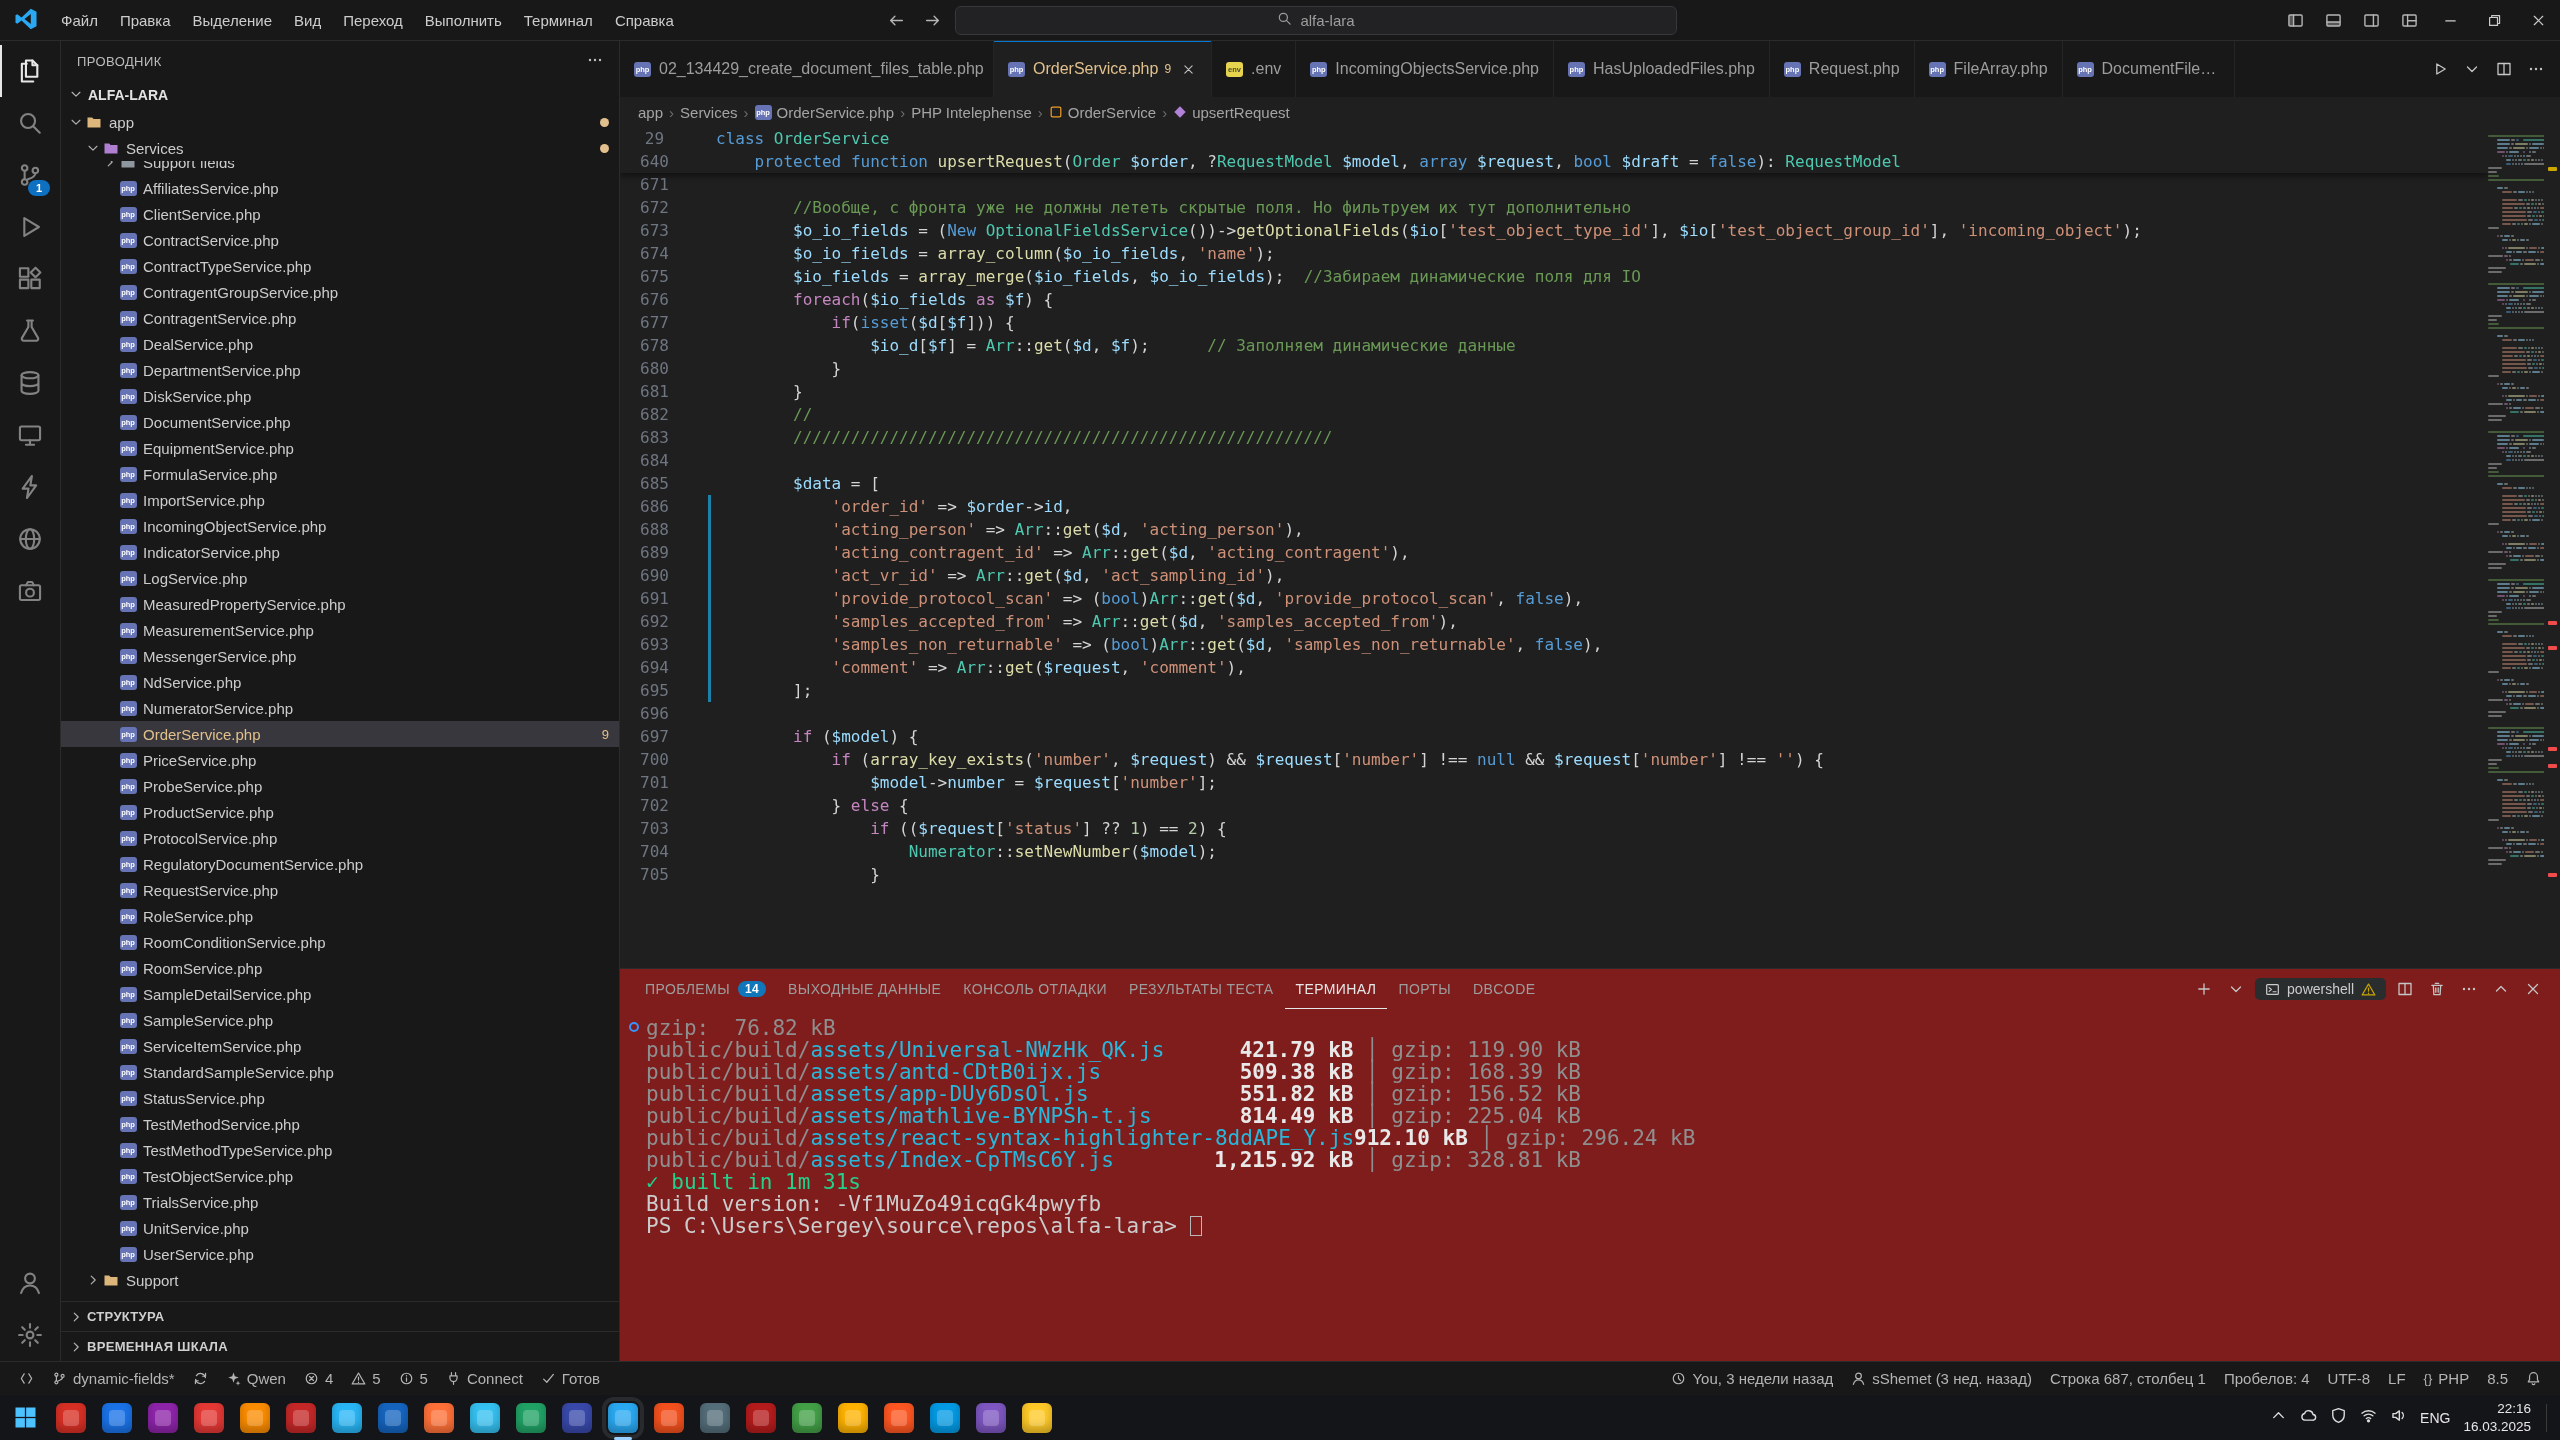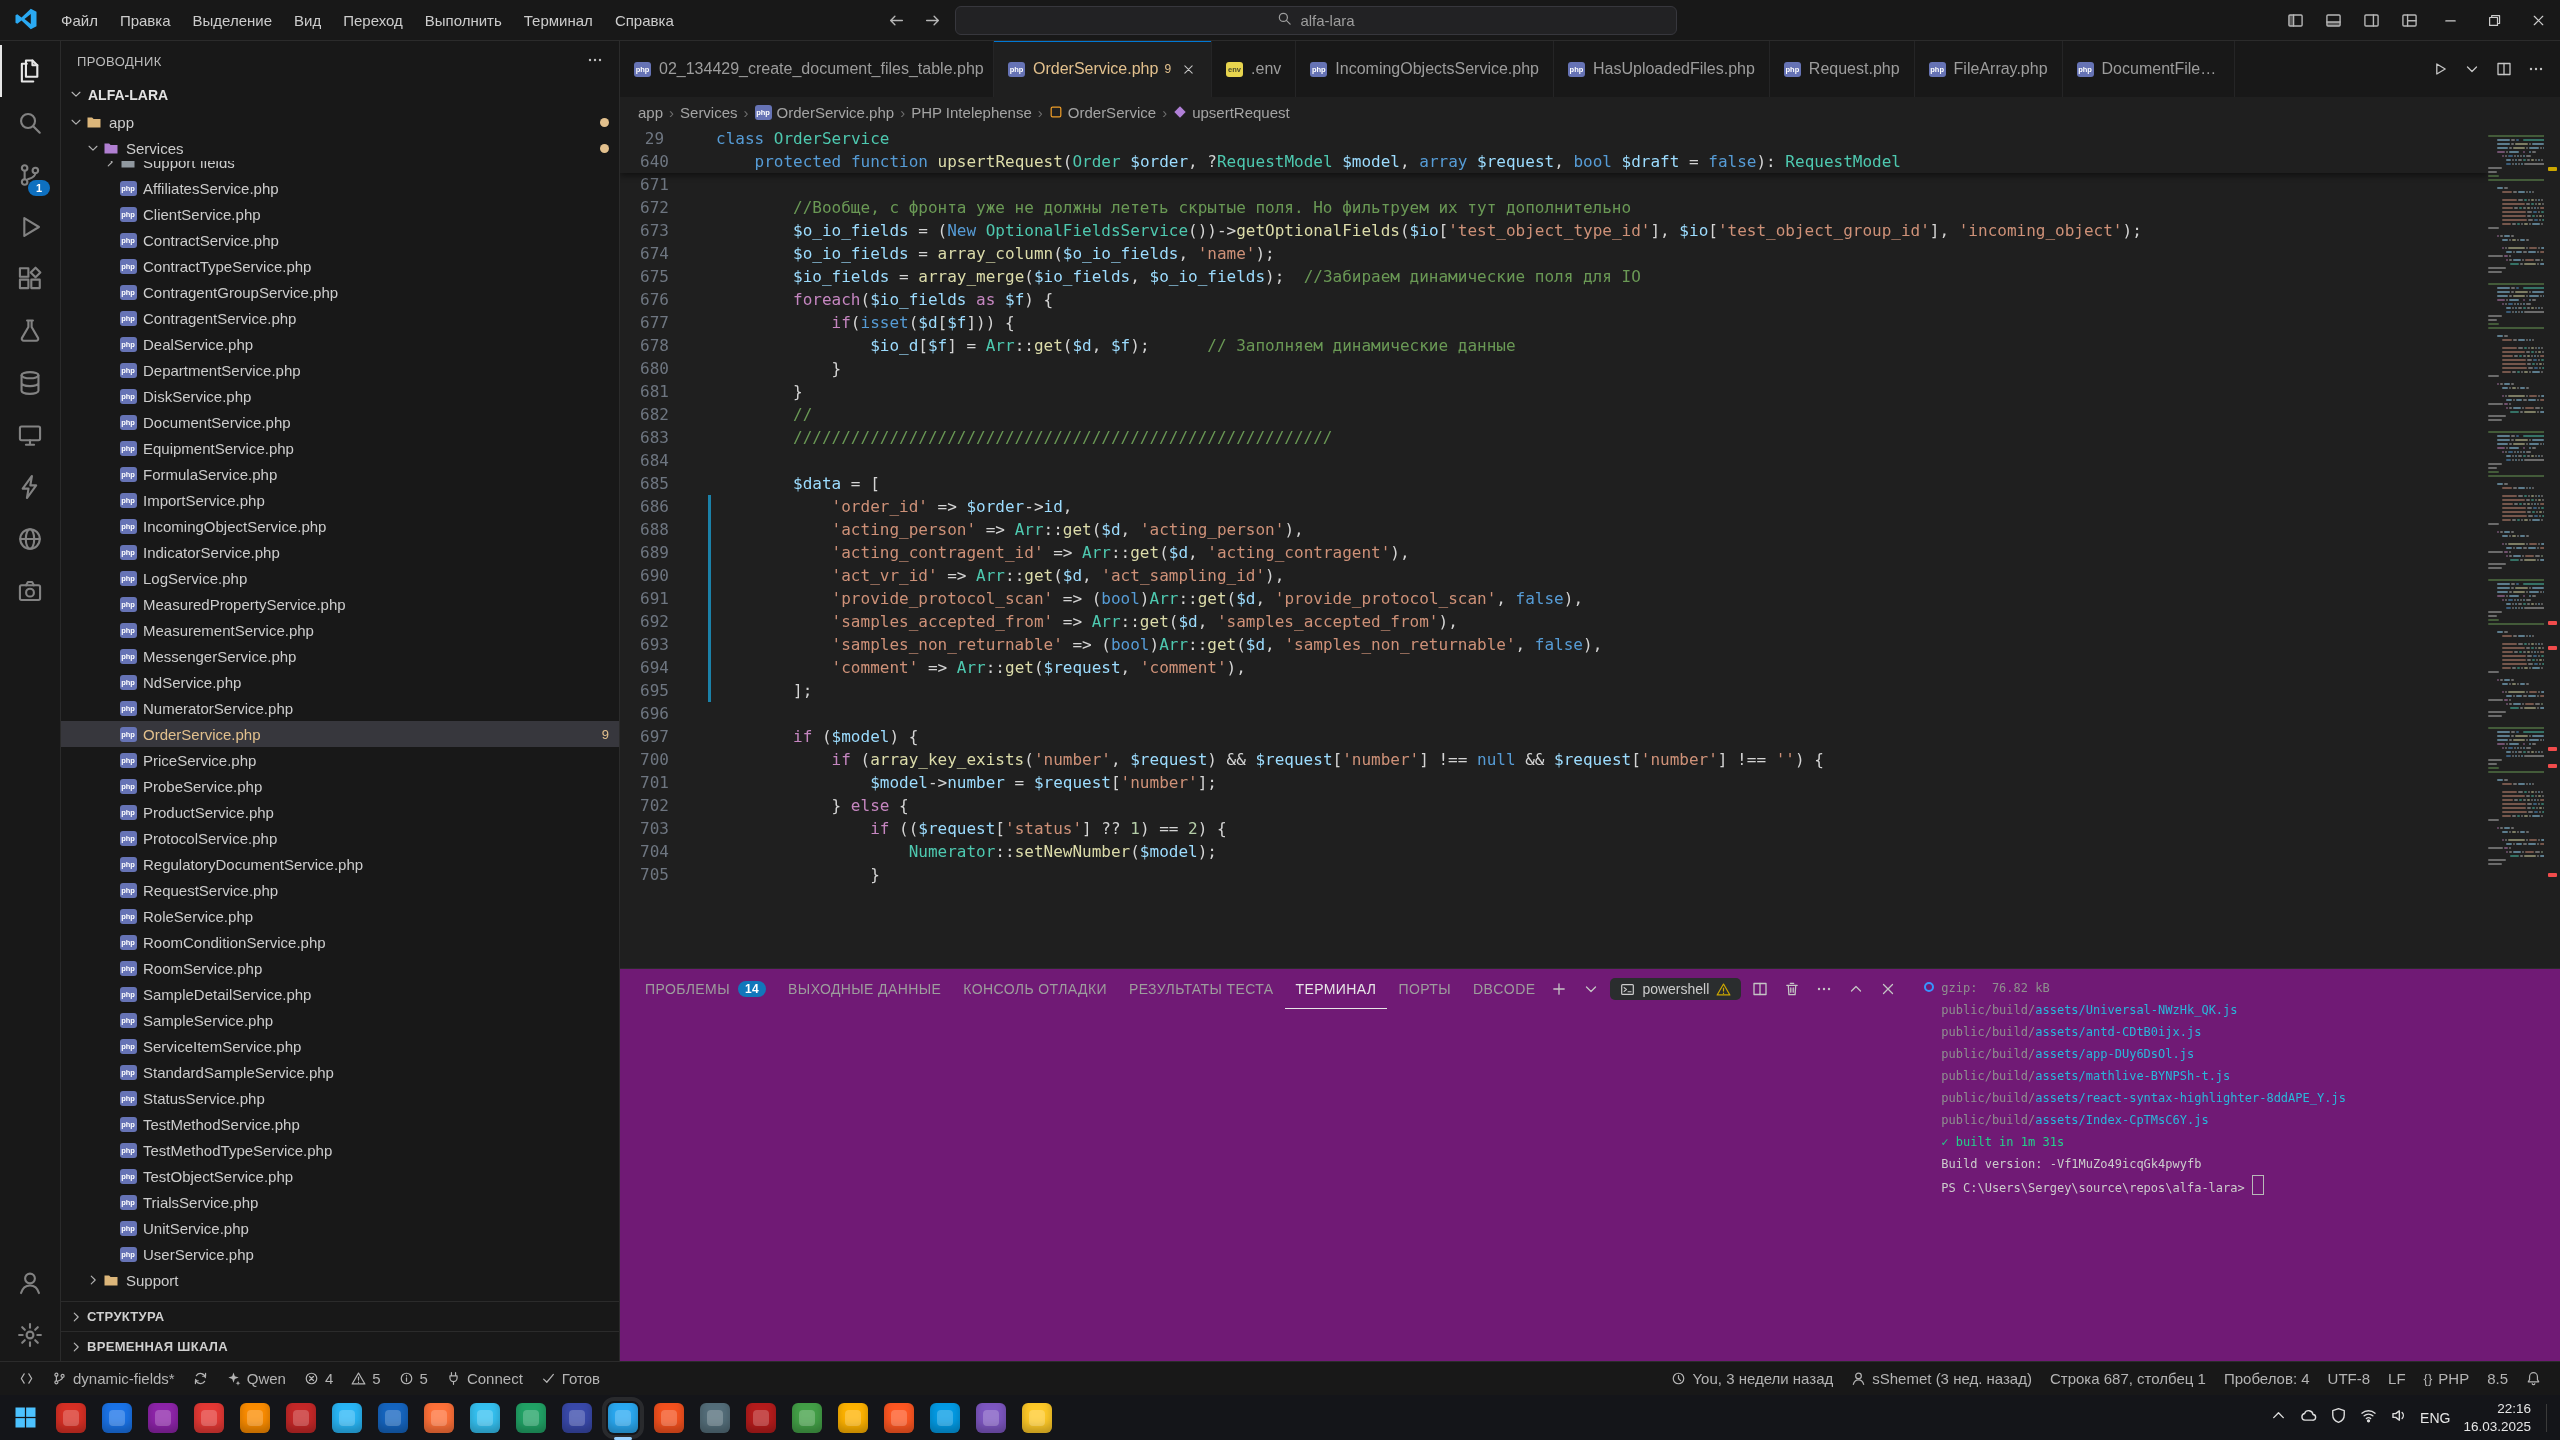--- a/index.html
+++ b/index.html
@@ -103,33 +103,33 @@
   .ghost{color:#5f5f5f;font-style:italic;padding-left:67px;}
   .cursor{display:inline-block;width:2px;height:19px;background:#aeafad;vertical-align:middle;margin-right:-2px;}
 
   .minimap{width:58px;flex:none;background:#1f1f1f;padding-top:4px;opacity:.9;}
   .mm-line{height:2px;margin-bottom:2px;display:flex;overflow:hidden;width:56px;opacity:.55;}
   .mm-seg{height:2px;margin-right:1px;flex:none;border-radius:1px;}
   .ruler{width:14px;flex:none;background:#1f1f1f;position:relative;}
   .ruler-mark{position:absolute;left:2px;width:9px;height:4px;border-radius:1px;}
 
   
-  .panel{height:392px;flex:none;border-top:1px solid #2b2b2b;background:#701a75;display:flex;}
+  .panel{height:392px;flex:none;border-top:1px solid #2b2b2b;background:#7f1d1d;display:flex;flex-direction:column;}
   .panel-head{height:40px;flex:none;display:flex;align-items:center;padding:0 14px;}
   .ptabs{display:flex;align-items:stretch;height:100%;}
   .ptab{display:flex;align-items:center;gap:8px;padding:0 11px;font-size:14px;color:#9d9d9d;letter-spacing:.4px;border-bottom:1px solid transparent;}
   .ptab.active{color:#e7e7e7;border-bottom:1px solid #e7e7e7;}
   .pbadge{background:#1177bb;color:#fff;border-radius:10px;font-size:12px;padding:1px 7px;font-weight:bold;}
   .panel-actions{margin-left:auto;display:flex;align-items:center;gap:6px;color:#c5c5c5;}
   .pbtn{width:26px;height:26px;display:flex;align-items:center;justify-content:center;}
   .pbtn .ic{width:16px;height:16px;}
   .shell-entry{display:flex;align-items:center;gap:7px;padding:3px 10px;border-radius:5px;background:#2a2d2e;font-size:14px;color:#cccccc;}
   .shell-entry .ic{width:15px;height:15px;}
   .shell-warn{color:#cca700;}
-  .term{flex:1;min-height:0;font-family:"DejaVu Sans Mono",monospace;font-size:12px;line-height:22px;padding:8px 0 0 26px;color:#cccccc;}
+  .term{flex:1;min-height:0;font-family:"DejaVu Sans Mono",monospace;font-size:21px;line-height:22px;padding:8px 0 0 26px;color:#cccccc;}
   .t-line{position:relative;white-space:pre;}
   .t-build{display:flex;width:935px;}
   .t-dim{color:#8f8f8f;} .t-file{color:#29b8db;} .t-size{font-weight:bold;color:#e8e8e8;margin-left:auto;}
   .t-green{color:#23d18b;} .t-fg{color:#cccccc;}
   .t-decor{position:absolute;left:-17px;top:5px;width:10px;height:10px;border:2px solid #3794ff;border-radius:50%;box-sizing:border-box;}
   .cursor-block{display:inline-block;width:10px;height:18px;border:1px solid #b8b8b8;vertical-align:-3px;}
 
   
   .statusbar{height:33px;flex:none;background:#181818;border-top:1px solid #2b2b2b;display:flex;align-items:center;font-size:15px;color:#b4b4b4;padding:0 10px;}
   .sb-group{display:flex;align-items:center;height:100%;}

